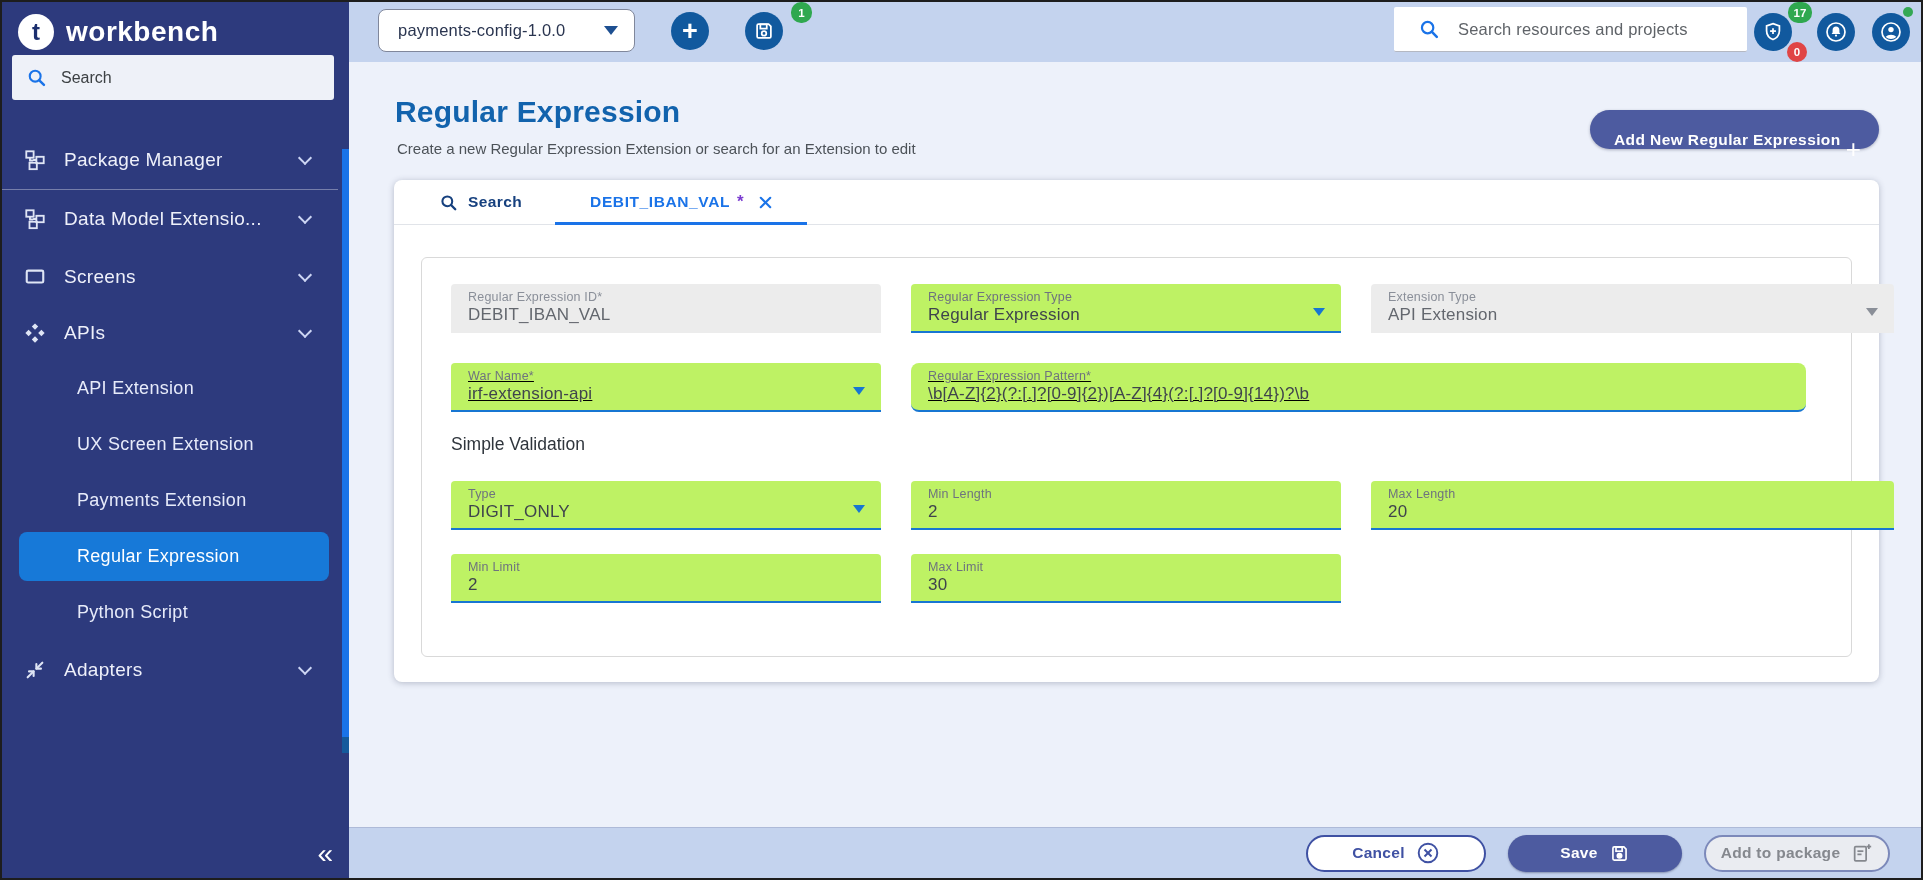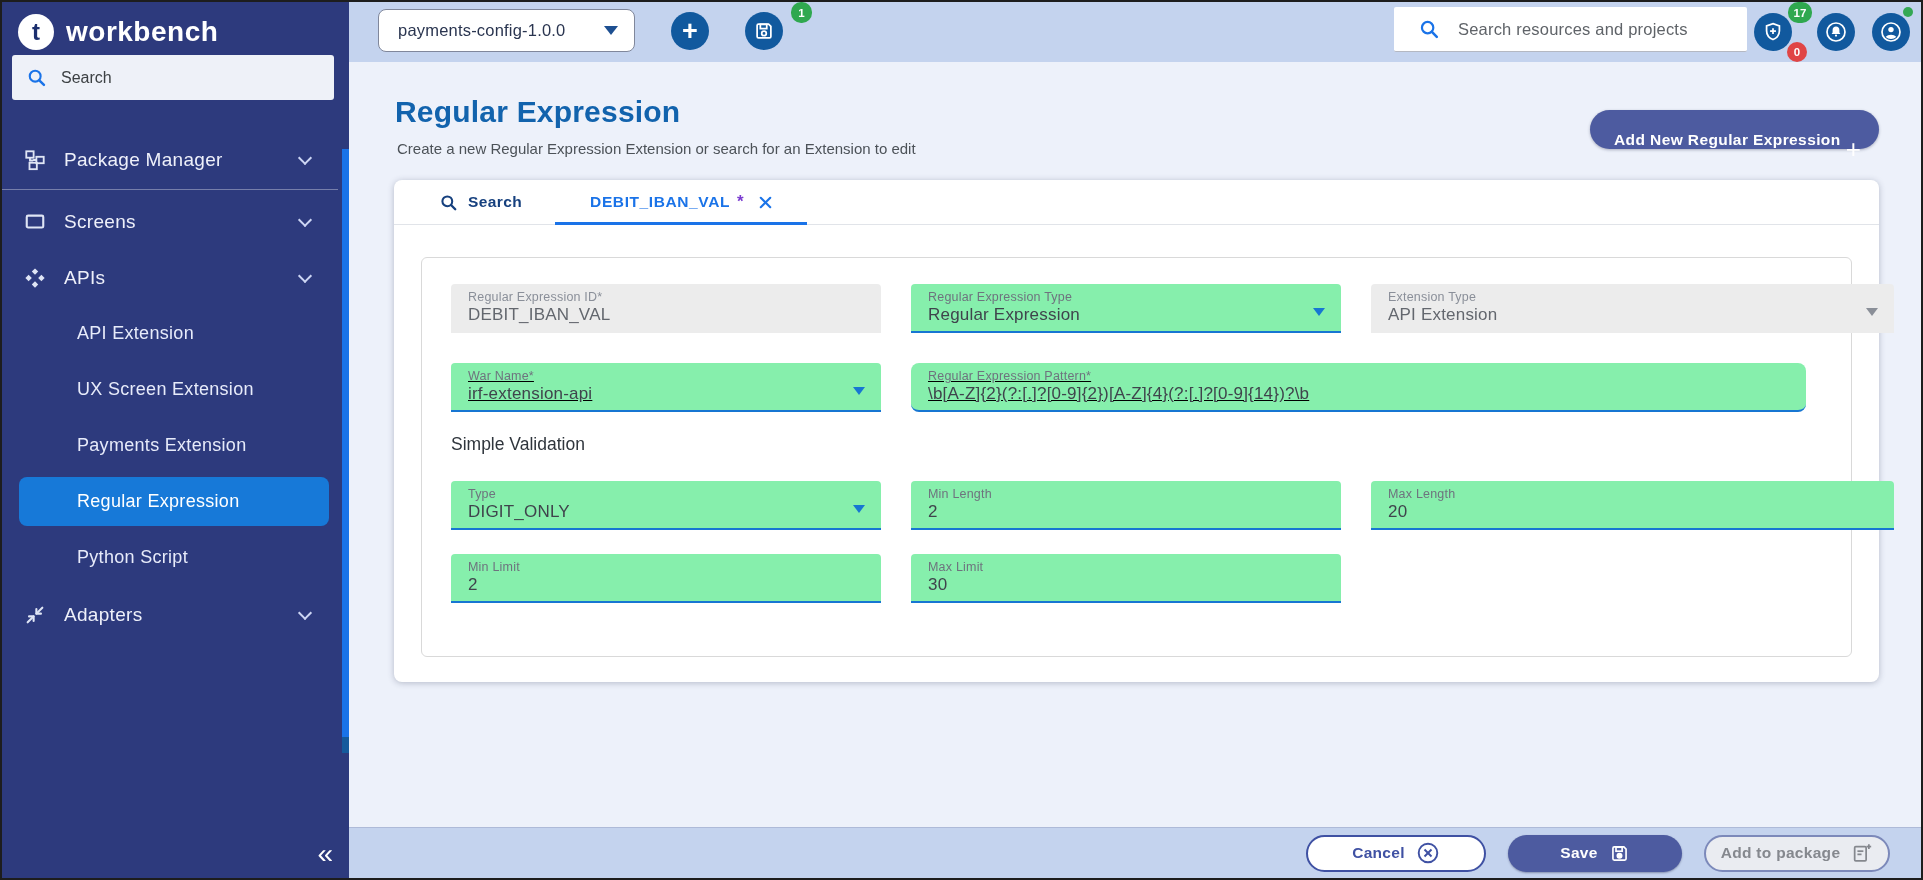--- a/index.html
+++ b/index.html
@@ -92,21 +92,21 @@
   .tab-active .tab-label { font-size:15.5px; font-weight:bold; color:#1a73e8; letter-spacing:.6px; }
   .tab-active .dirty { color:#7a3bd0; font-size:17px; margin-left:7px; font-weight:bold; }
   .tab-active .close-x { margin-left:12px; cursor:pointer; display:flex; }
   .tab-underline { position:absolute; left:161px; bottom:-1px; width:252px; height:3px; background:#1a73e8; }
 
   .panel { position:absolute; left:27px; top:77px; width:1431px; height:400px;
            border:1px solid #d9d9d9; border-radius:6px; }
   .field { position:absolute; height:49px; border-radius:4px 4px 0 0; padding:6px 16px 0 17px; cursor:pointer; }
   .field .f-label { font-size:12.5px; color:#6e737e; letter-spacing:.2px; }
   .field .f-value { font-size:17px; color:#3f444c; margin-top:1px; white-space:nowrap; letter-spacing:.2px; }
-  .field.enabled { background:#86efac; border-bottom:2px solid #1776d2; }
+  .field.enabled { background:#bef264; border-bottom:2px solid #1776d2; }
   .field.disabled { background:#ececec; }
   .field.disabled .f-label { color:#8a8f99; }
   .field.disabled .f-value { color:#63676e; }
   .field .f-caret { position:absolute; right:16px; top:24px; width:0; height:0;
                     border-left:6.5px solid transparent; border-right:6.5px solid transparent;
                     border-top:8px solid #1776d2; }
   .field .f-caret.gray { border-top-color:#8a8f98; }
   .c1 { left:29px;  width:430px; }
   .c2 { left:489px; width:430px; }
   .c3 { left:949px; width:523px; }
@@ -154,20 +154,32 @@
               <rect x="6" y="15" width="8" height="7"></rect>
               <path d="M6.5 9.5v3h3.5M13.5 12h-3.5"></path>
             </svg>
         </span>
         <span class="nav-label">Package Manager</span>
         <span class="chev"></span>
       </div>
 
       <div class="nav-divider"></div>
 
+      <div class="nav-item">
+        <span>
+          <svg class="icon" width="22" height="22" viewBox="0 0 24 24" fill="none" stroke="#dfe5f5" stroke-width="2">
+              <rect x="2.5" y="2.5" width="8" height="7"></rect>
+              <rect x="13.5" y="8.5" width="8" height="7"></rect>
+              <rect x="6" y="15" width="8" height="7"></rect>
+              <path d="M6.5 9.5v3h3.5M13.5 12h-3.5"></path>
+            </svg>
+        </span>
+        <span class="nav-label">Data Model Extensio...</span>
+        <span class="chev"></span>
+      </div>
 
       <div class="nav-item mt6">
         <span>
           <svg class="icon" width="22" height="22" viewBox="0 0 24 24" fill="none" stroke="#dfe5f5" stroke-width="2.3">
               <rect x="3" y="5" width="18" height="13" rx="1.5"></rect>
             </svg>
         </span>
         <span class="nav-label">Screens</span>
         <span class="chev"></span>
       </div>

